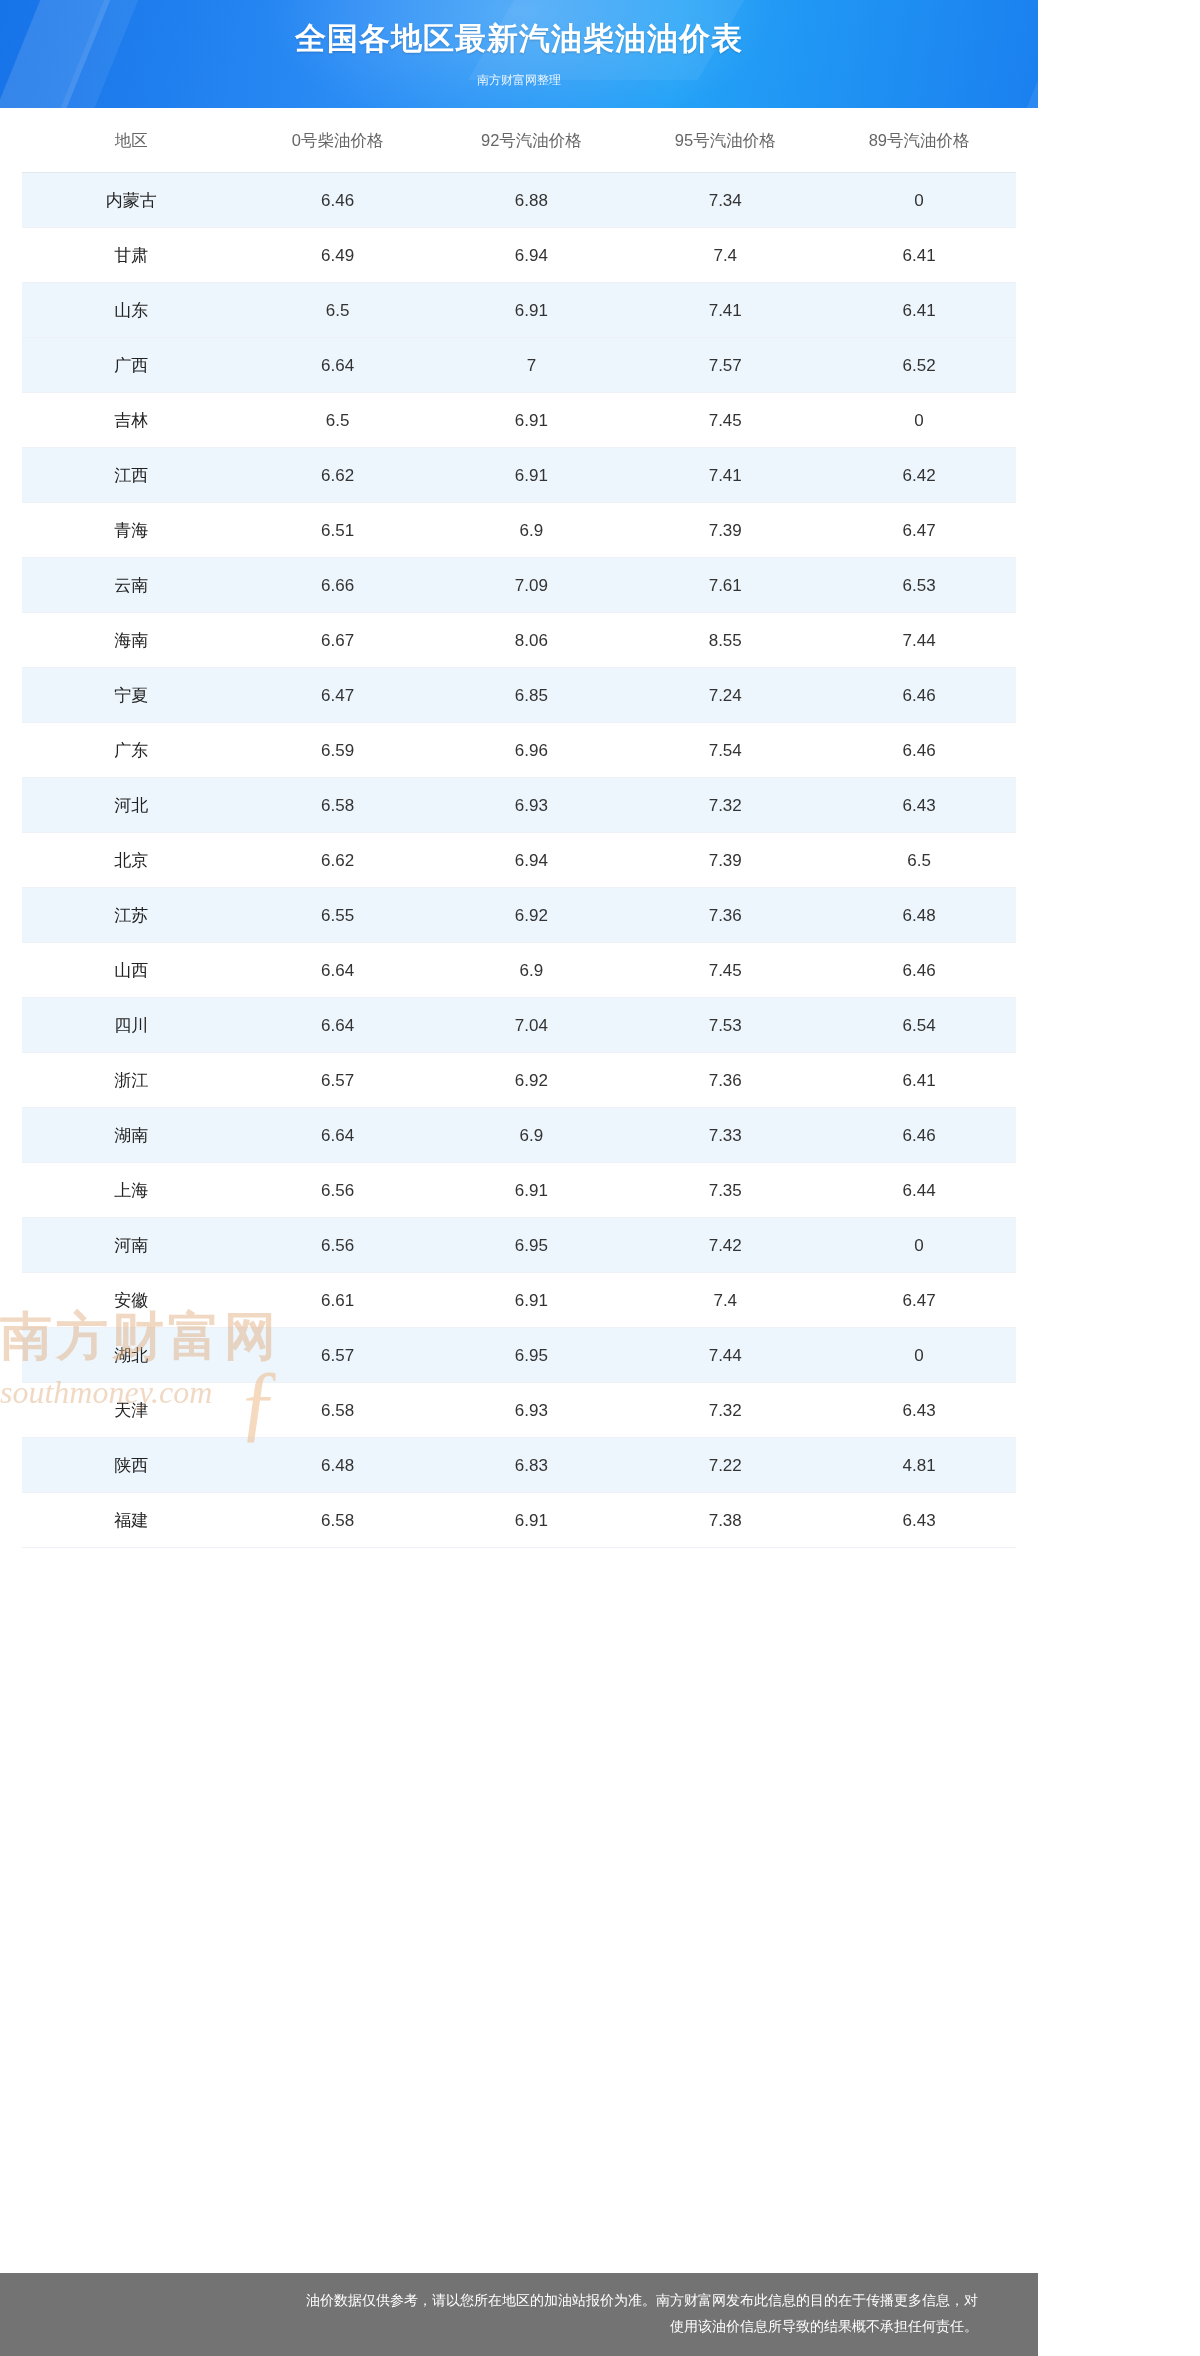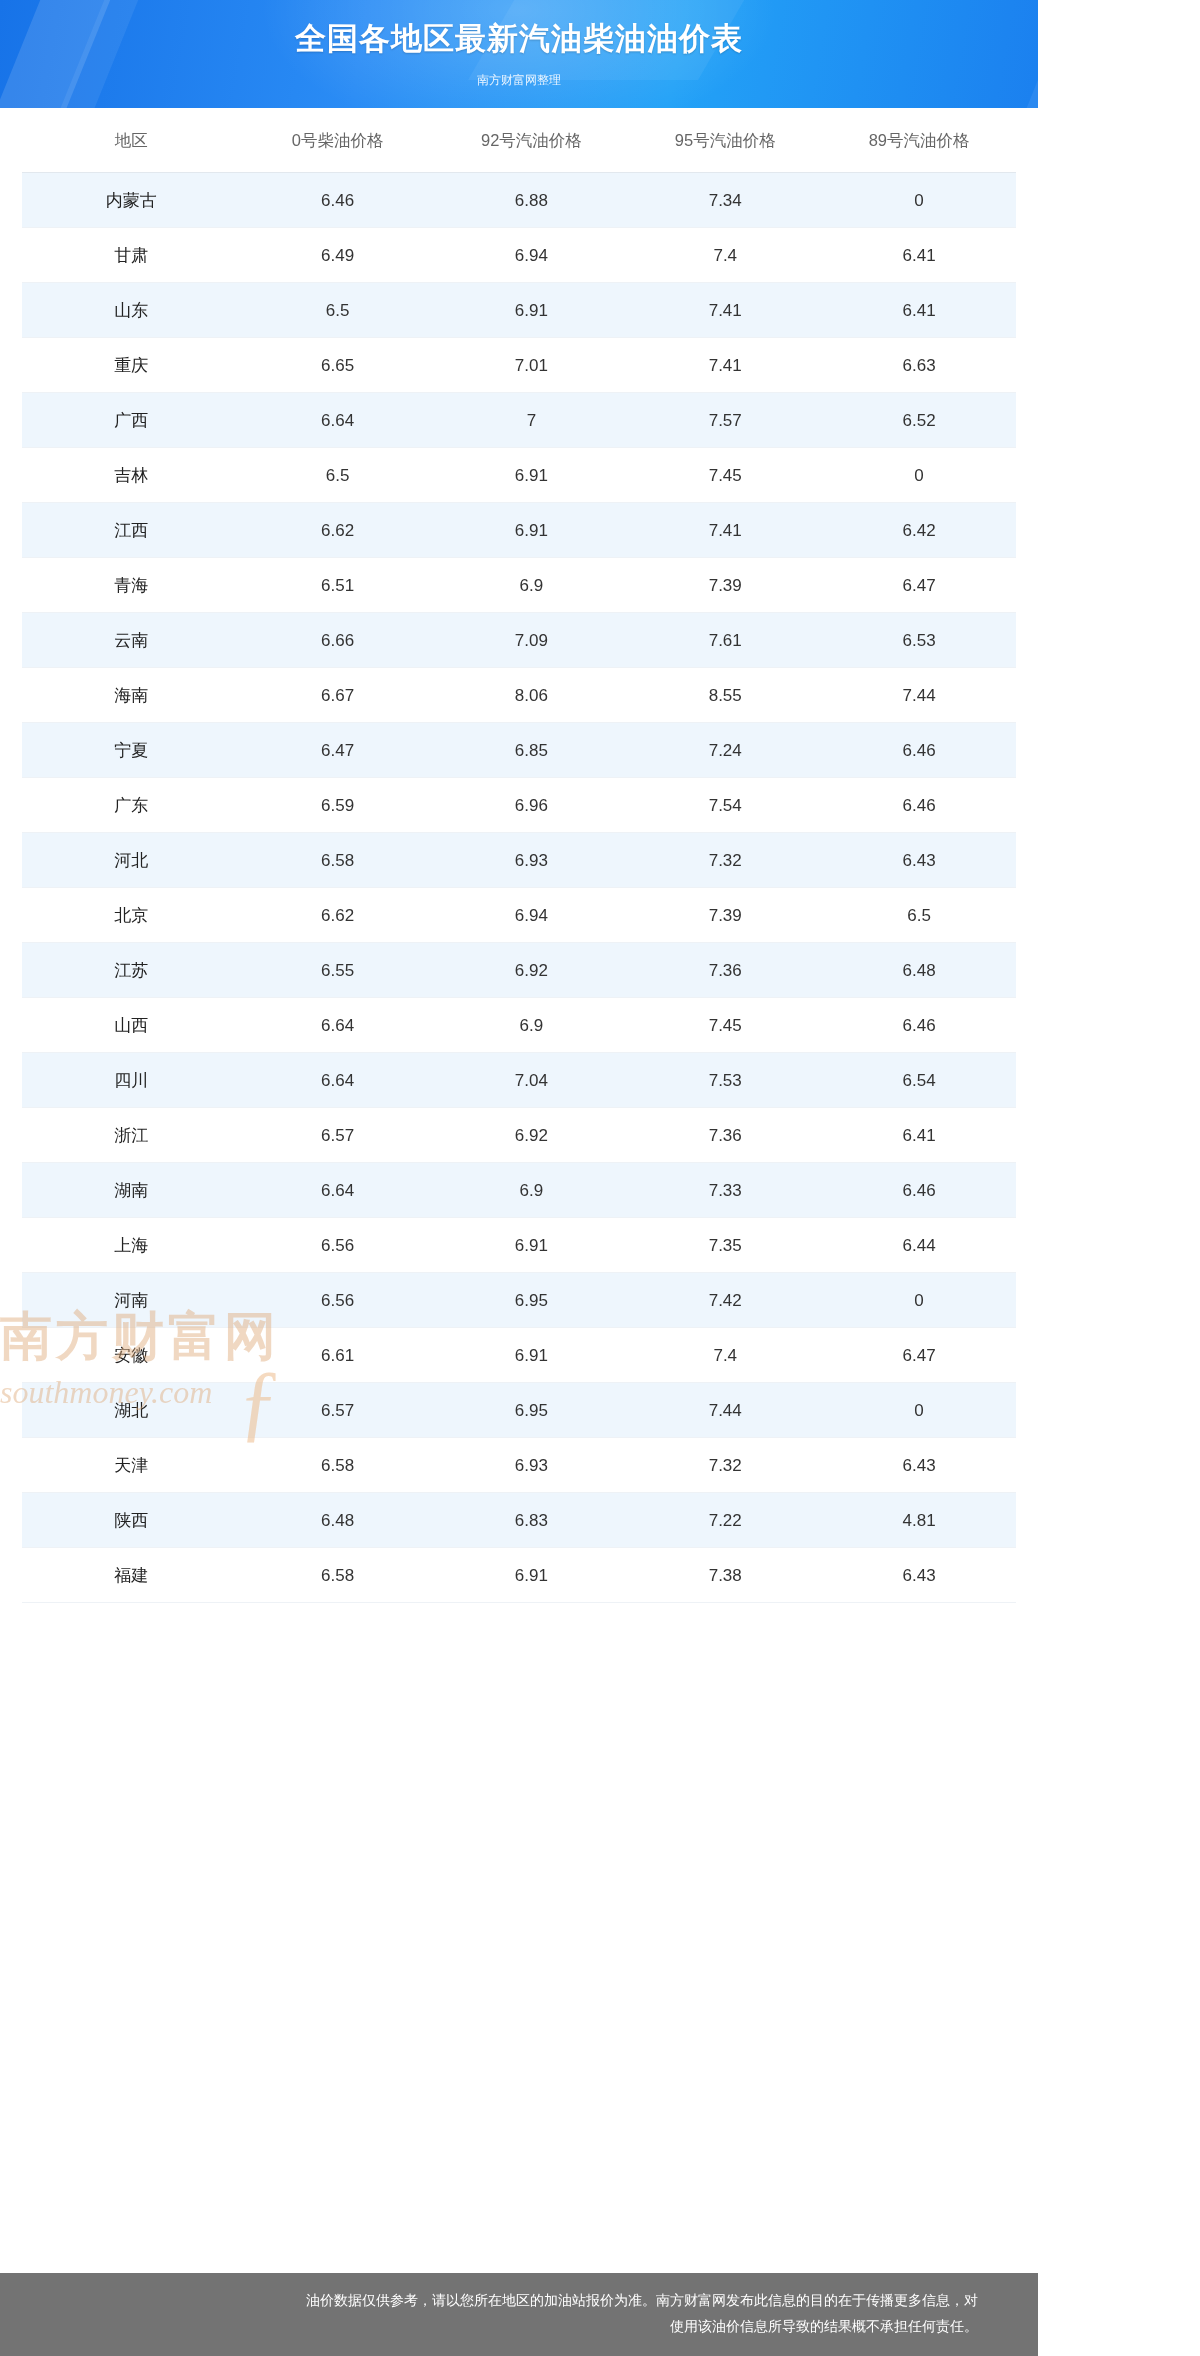--- a/index.html
+++ b/index.html
@@ -210,27 +210,20 @@
             <td>7.4</td>
             <td>6.41</td>
           </tr>
           <tr class="odd">
             <td class="region">山东</td>
             <td>6.5</td>
             <td>6.91</td>
             <td>7.41</td>
             <td>6.41</td>
           </tr>
-          <tr class="even">
-            <td class="region">重庆</td>
-            <td>6.65</td>
-            <td>7.01</td>
-            <td>7.41</td>
-            <td>6.63</td>
-          </tr>
           <tr class="odd">
             <td class="region">广西</td>
             <td>6.64</td>
             <td>7</td>
             <td>7.57</td>
             <td>6.52</td>
           </tr>
           <tr class="even">
             <td class="region">吉林</td>
             <td>6.5</td>

